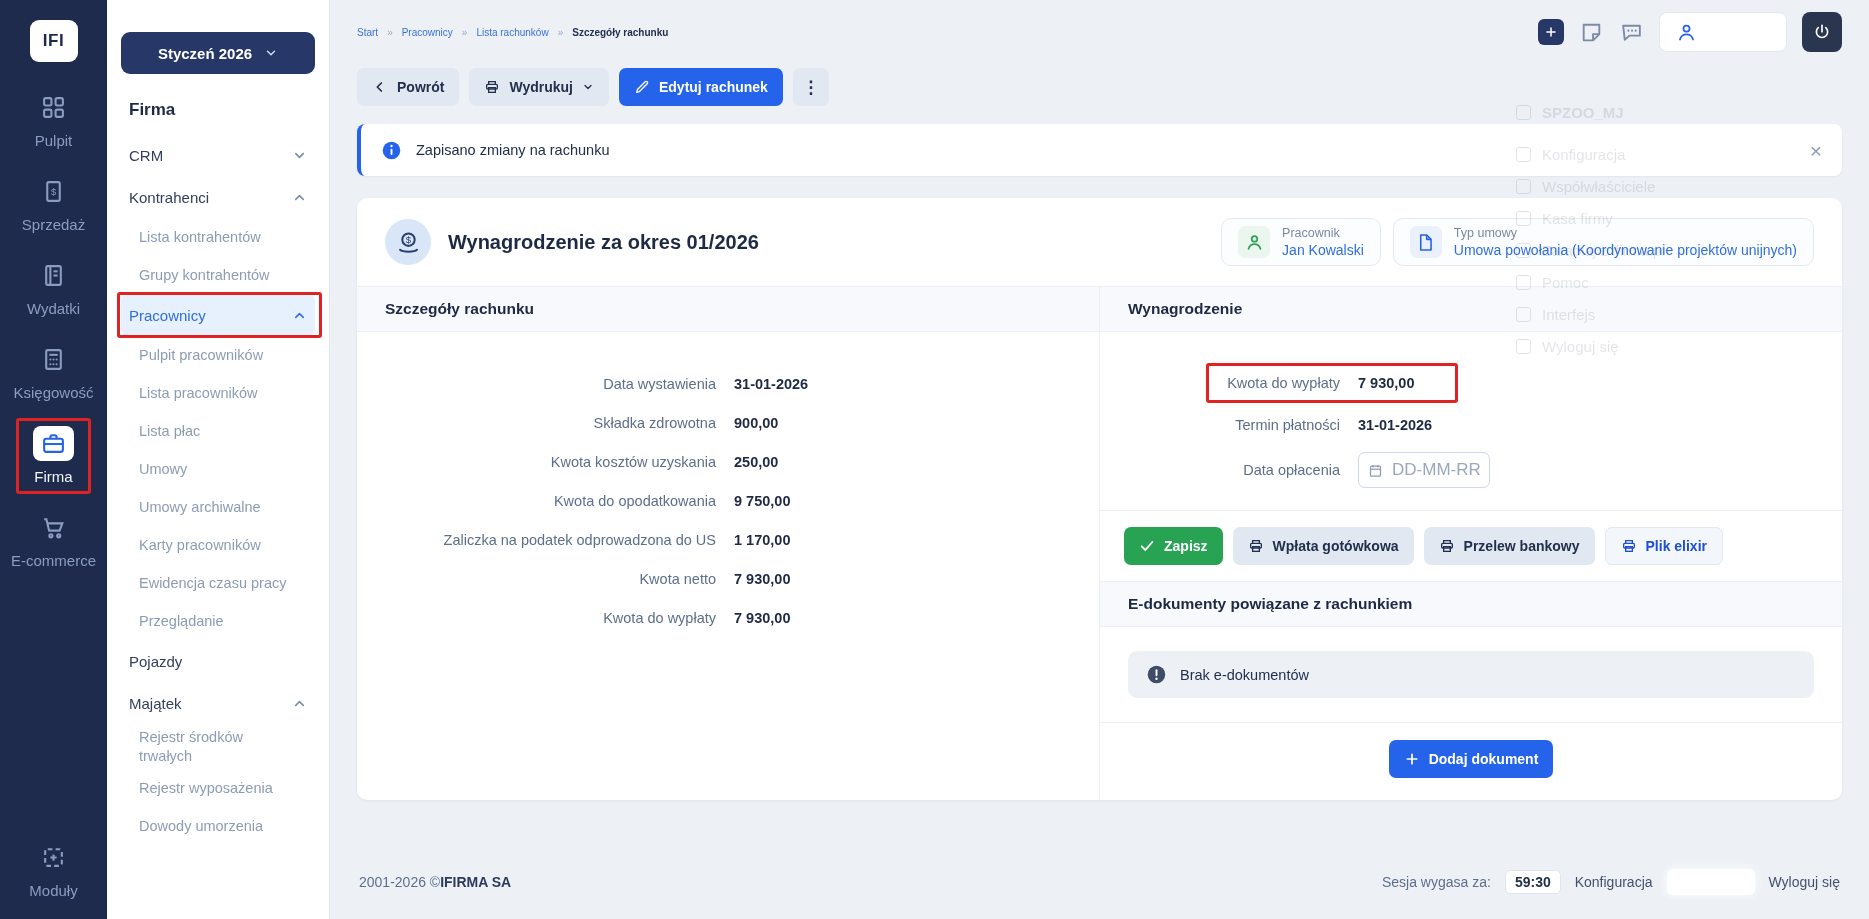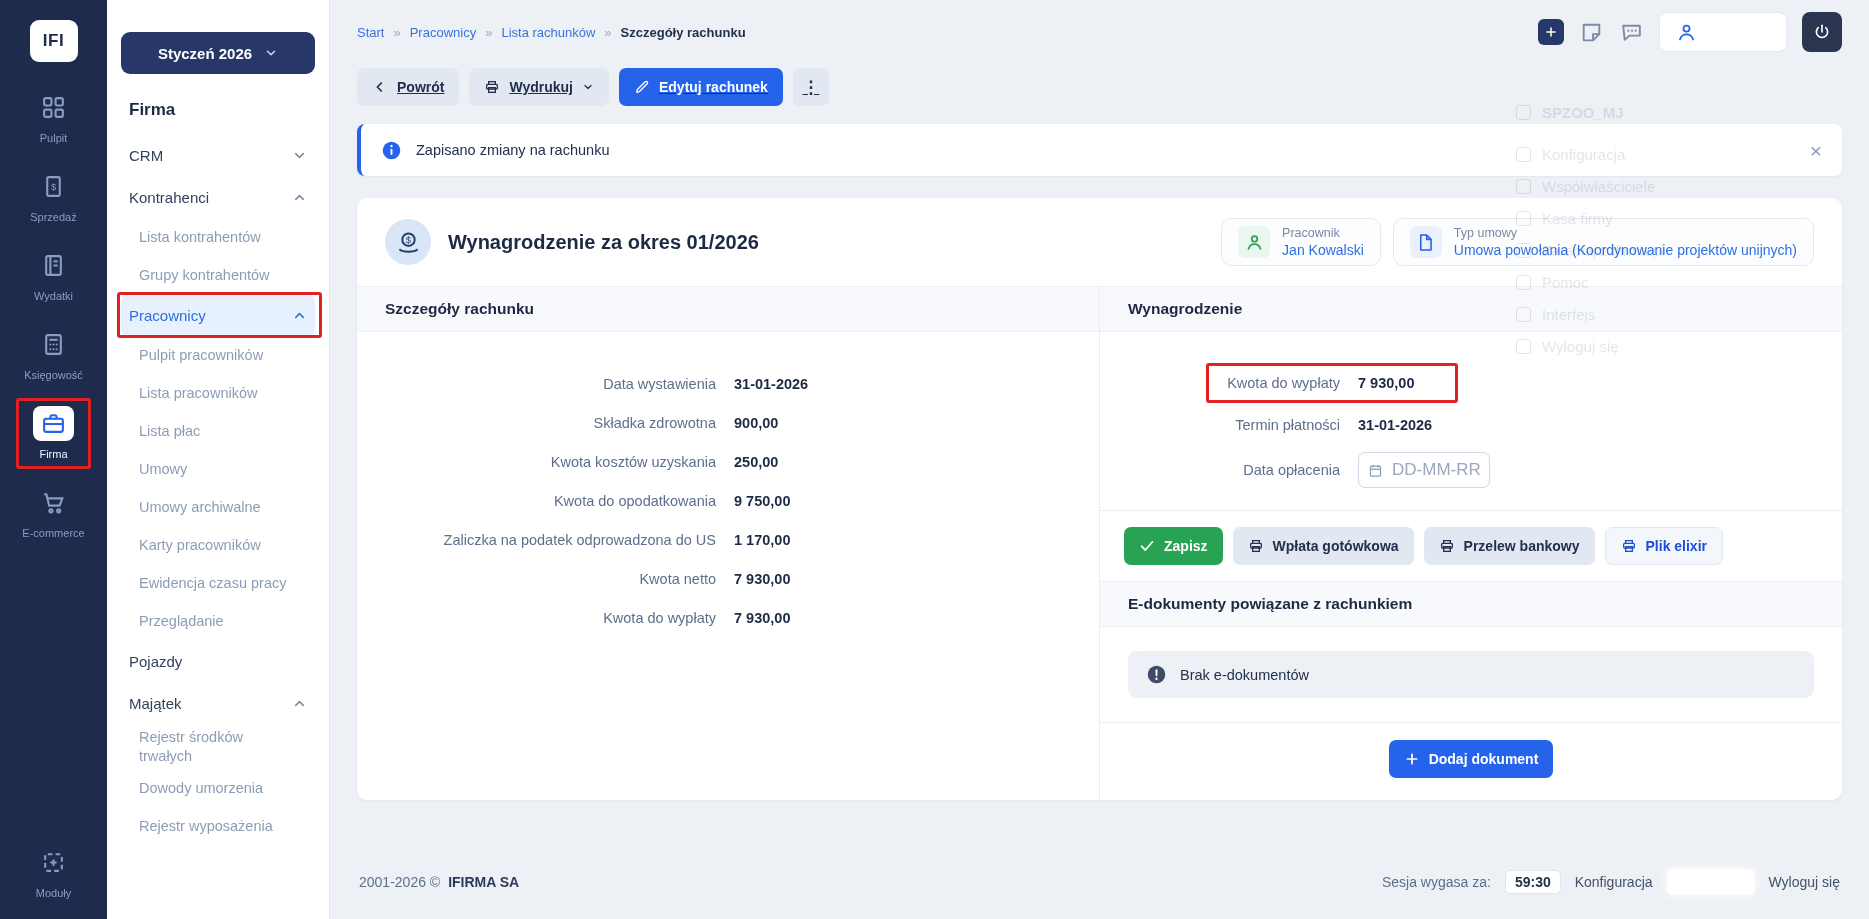--- a/index.html
+++ b/index.html
@@ -8,21 +8,21 @@
   button { font-family:inherit; border:none; background:none; cursor:pointer; }
   svg { display:block; }
 
   .app { display:flex; width:1869px; height:919px; }
 
   
   .iconbar { width:107px; background:#1f2b4c; display:flex; flex-direction:column; align-items:center; padding:20px 0 16px; flex-shrink:0; }
   .logo { width:48px; height:42px; background:#fff; border-radius:9px; display:flex; align-items:center; justify-content:center; font-weight:bold; font-size:17px; color:#1f2b4c; letter-spacing:.5px; margin-bottom:28px; cursor:pointer; }
   .icon-nav { display:flex; flex-direction:column; align-items:center; flex:1; width:100%; }
   .icon-item { position:relative; display:flex; flex-direction:column; align-items:center; gap:7px; margin-bottom:25px; cursor:pointer; color:#8b9cc3; }
-  .icon-item .lbl { font-size:11px; color:#8b9cc3; }
+  .icon-item .lbl { font-size:15px; color:#8b9cc3; }
   .icon-item svg { width:25px; height:25px; stroke:#8b9cc3; }
   .iconwrap { display:flex; align-items:center; justify-content:center; padding:5px 8px; border-radius:8px; }
   .icon-item.active .iconwrap { background:#fff; }
   .icon-item.active svg { stroke:#2563eb; }
   .icon-item.active .lbl { color:#f2f5fb; }
   .icon-spacer { flex:1; }
 
   
   .menubar { width:223px; background:#fff; flex-shrink:0; padding:32px 14px 0; display:flex; flex-direction:column; overflow:hidden; border-right:1px solid #e3e8f0; }
   .month-btn { background:#263768; color:#fff; height:42px; border-radius:9px; display:flex; align-items:center; justify-content:center; gap:12px; font-size:15px; font-weight:bold; margin-bottom:26px; width:100%; }
@@ -33,35 +33,35 @@
   .menu-top.selected { background:#e7f0fd; color:#2e6fe0; }
   .menu-top.selected svg { stroke:#2e6fe0; }
   .menu-sub { position:relative; display:flex; align-items:center; min-height:38px; padding:4px 8px 4px 18px; font-size:14.5px; color:#8d9cb5; cursor:pointer; line-height:1.3; }
   .menu-sub.current { color:#1e2a44; }
   .menu-sub .wrap { max-width:148px; }
 
   
   .main { flex:1; display:flex; flex-direction:column; padding:0 27px; position:relative; min-width:0; }
 
   .topbar { height:64px; display:flex; align-items:center; justify-content:space-between; }
-  .breadcrumb { display:flex; gap:9px; align-items:center; font-size:13px; }
+  .breadcrumb { display:flex; gap:9px; align-items:center; font-size:10px; }
   .crumb { color:#3b72d9; cursor:pointer; text-decoration:none; }
   .crumb-sep { color:#9aa7bd; }
   .crumb-current { color:#22304d; font-weight:bold; }
 
   .top-actions { display:flex; align-items:center; gap:15px; }
   .ta-plus { width:26px; height:26px; background:#263768; border-radius:6px; display:flex; align-items:center; justify-content:center; }
   .ta-plus svg { width:14px; height:14px; stroke:#fff; }
   .ta-icon svg { width:25px; height:25px; stroke:#7b8aa6; }
   .ta-profile { width:128px; height:40px; background:#fff; border:1px solid #e3e9f2; border-radius:8px; display:flex; align-items:center; padding-left:16px; }
   .ta-profile svg { width:21px; height:21px; stroke:#2563eb; }
   .ta-power { width:40px; height:40px; background:#2a3550; border-radius:8px; display:flex; align-items:center; justify-content:center; }
   .ta-power svg { width:18px; height:18px; stroke:#fff; }
 
-  .toolbar { display:flex; gap:10px; align-items:center; margin:4px 0 18px;text-decoration:underline; }
+  .toolbar { display:flex; gap:10px; align-items:center; margin:4px 0 18px; }
   .btn { display:inline-flex; align-items:center; gap:9px; border-radius:7px; font-size:14px; font-weight:bold; padding:0 15px; height:38px; }
   .btn svg { width:16px; height:16px; stroke:currentColor; }
   .btn-gray { background:#e2e8f1; color:#22304d; }
   .btn-blue { background:#2563eb; color:#fff; }
   .btn-green { background:#27a353; color:#fff; }
   .btn-light { background:#f3f6fa; color:#1d4ed8; border:1px solid #e2e8f0; }
   .btn-more { width:36px; justify-content:center; padding:0; font-size:17px; }
 
   .alert { background:#fff; border-radius:8px; border-left:4px solid #2563eb; display:flex; align-items:center; gap:14px; padding:0 20px; height:52px; box-shadow:0 1px 2px rgba(15,30,60,.05); margin-bottom:22px; }
   .alert .info-ic svg { width:21px; height:21px; }
@@ -103,21 +103,21 @@
   .date-field input::placeholder { color:#9aa7bd; }
 
   .pay-actions { border-top:1px solid #e9edf4; padding:16px 24px; display:flex; gap:10px; }
 
   .empty-box { margin:24px 28px; background:#edf1f6; border-radius:9px; padding:13px 18px; display:flex; align-items:center; gap:13px; font-size:14.5px; color:#22304d; }
   .empty-box svg { width:21px; height:21px; }
   .add-doc-row { border-top:1px solid #e9edf4; padding:17px 0 22px; display:flex; justify-content:center; margin-top:auto; }
 
   
   .footer { margin-top:auto; padding:20px 2px 24px; display:flex; align-items:center; justify-content:space-between; font-size:14px; color:#5d6f8c; }
-  .footer-left { display:flex; gap:8px; align-items:center; }
+  .footer-left { display:flex; align-items:center; }
   .brand { font-weight:bold; color:#2b3a5c; cursor:pointer; }
   .footer-right { display:flex; align-items:center; gap:14px; }
   .session-badge { background:#fff; border:1px solid #dfe5ee; border-radius:5px; padding:3px 9px; font-weight:bold; color:#22304d; }
   .footer-link { color:#44516b; cursor:pointer; text-decoration:none; }
   .redacted { width:88px; height:26px; background:#fff; border-radius:6px; box-shadow:0 0 8px rgba(255,255,255,.95); }
 
   
   .red-frame { position:absolute; border:3px solid #e02222; border-radius:3px; pointer-events:none; z-index:40; }
   .frame-firma { left:-17px; right:-17px; top:-8px; bottom:-9px; }
   .frame-prac { left:-4px; right:-7px; top:-2px; bottom:-2px; }
@@ -286,24 +286,24 @@
     <div class="menu-top">
       <span>Majątek</span>
       <svg viewBox="0 0 24 24" fill="none" stroke-width="2.4" stroke-linecap="round" stroke-linejoin="round">
           <polyline points="6 15 12 9 18 15"></polyline>
         </svg>
     </div>
     <div class="menu-sub">
         <span class="wrap">Rejestr środków trwałych</span>
       </div>
     <div class="menu-sub">
+        <span class="wrap">Rejestr wyposażenia</span>
+      </div>
+    <div class="menu-sub">
         <span class="wrap">Dowody umorzenia</span>
-      </div>
-    <div class="menu-sub">
-        <span class="wrap">Rejestr wyposażenia</span>
       </div>
   </aside>
 
   <main class="main">
 
     <div class="ghost-menu">
       <div class="ghost-item first">
           <span class="ghost-ic"></span>
           <span>SPZOO_MJ</span>
         </div>

